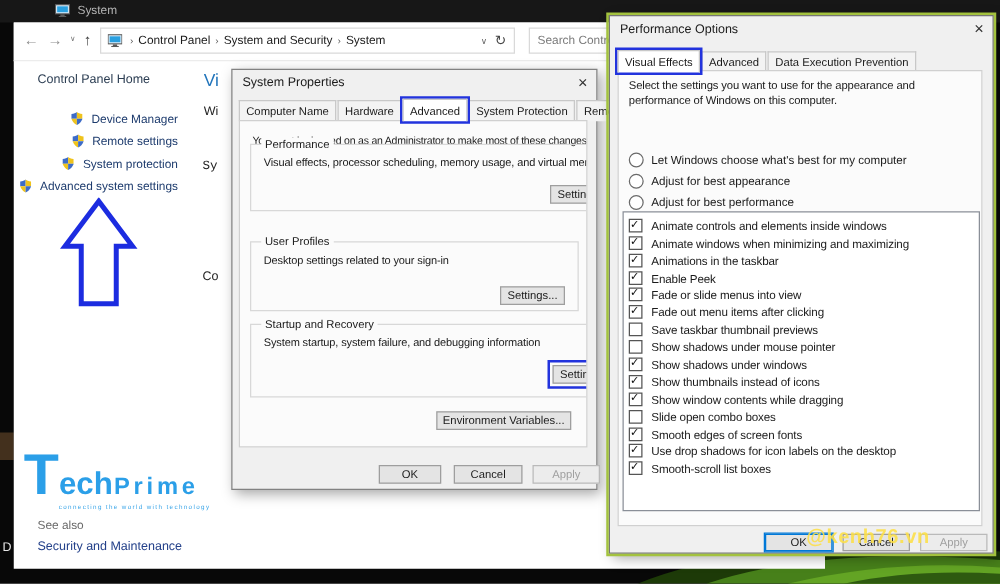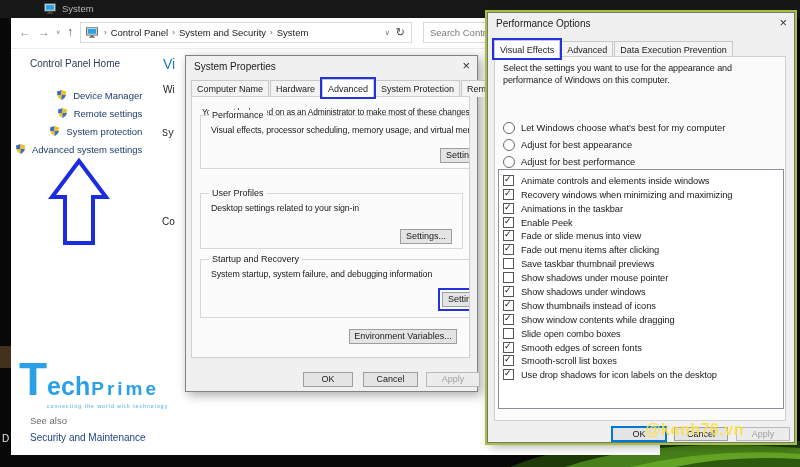--- a/index.html
+++ b/index.html
@@ -283,21 +283,21 @@
           <span class="radio-label">Custom:</span>
         </div>
     </div>
     <div class="listbox">
       <div class="check-row checked">
           <span class="box"></span>
           <span class="check-label">Animate controls and elements inside windows</span>
         </div>
         <div class="check-row checked">
           <span class="box"></span>
-          <span class="check-label">Recovery windows when minimizing and maximizing</span>
+          <span class="check-label">Animate windows when minimizing and maximizing</span>
         </div>
         <div class="check-row checked">
           <span class="box"></span>
           <span class="check-label">Animations in the taskbar</span>
         </div>
         <div class="check-row checked">
           <span class="box"></span>
           <span class="check-label">Enable Peek</span>
         </div>
         <div class="check-row checked">
@@ -331,25 +331,25 @@
         <div class="check-row">
           <span class="box"></span>
           <span class="check-label">Slide open combo boxes</span>
         </div>
         <div class="check-row checked">
           <span class="box"></span>
           <span class="check-label">Smooth edges of screen fonts</span>
         </div>
         <div class="check-row checked">
           <span class="box"></span>
+          <span class="check-label">Use drop shadows for icon labels on the desktop</span>
+        </div>
+        <div class="check-row checked">
+          <span class="box"></span>
           <span class="check-label">Smooth-scroll list boxes</span>
-        </div>
-        <div class="check-row checked">
-          <span class="box"></span>
-          <span class="check-label">Use drop shadows for icon labels on the desktop</span>
         </div>
     </div>
   </div>
   <button class="btn po-ok">OK</button>
   <button class="btn po-cancel">Cancel</button>
   <button class="btn po-apply disabled">Apply</button>
 </div>
 
 <div class="watermark">@kenh76.vn</div>
 

